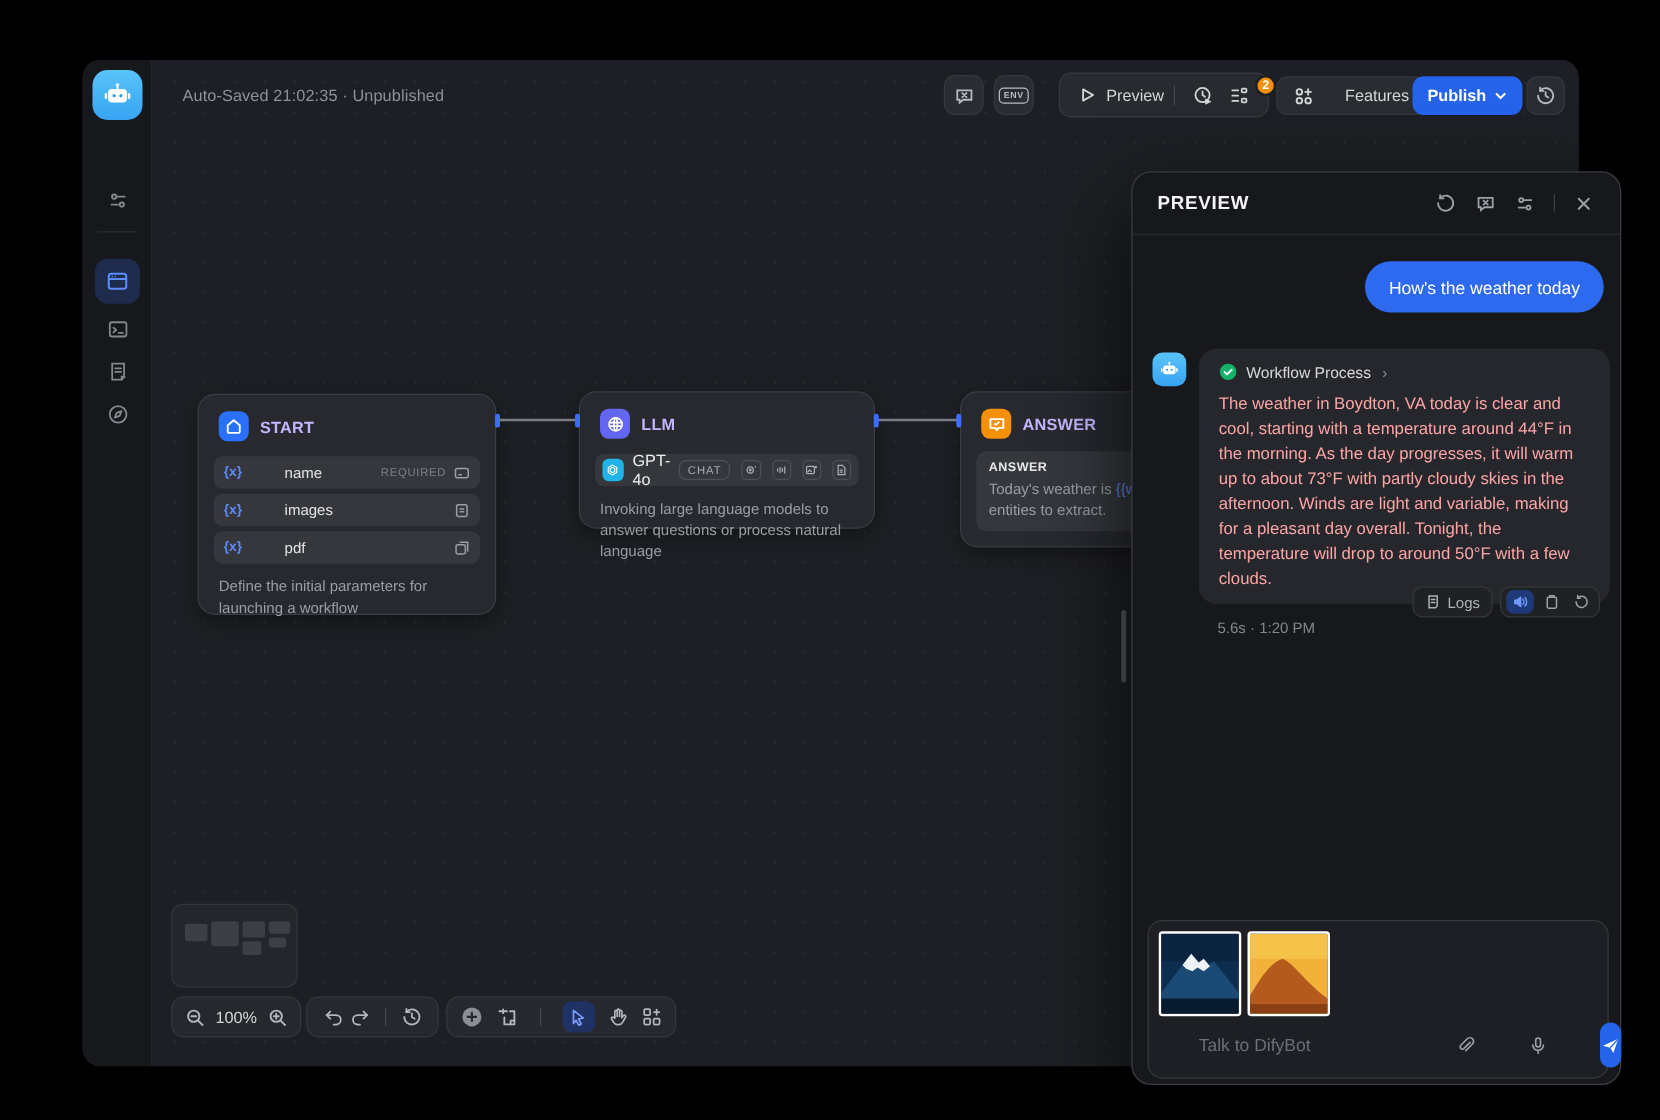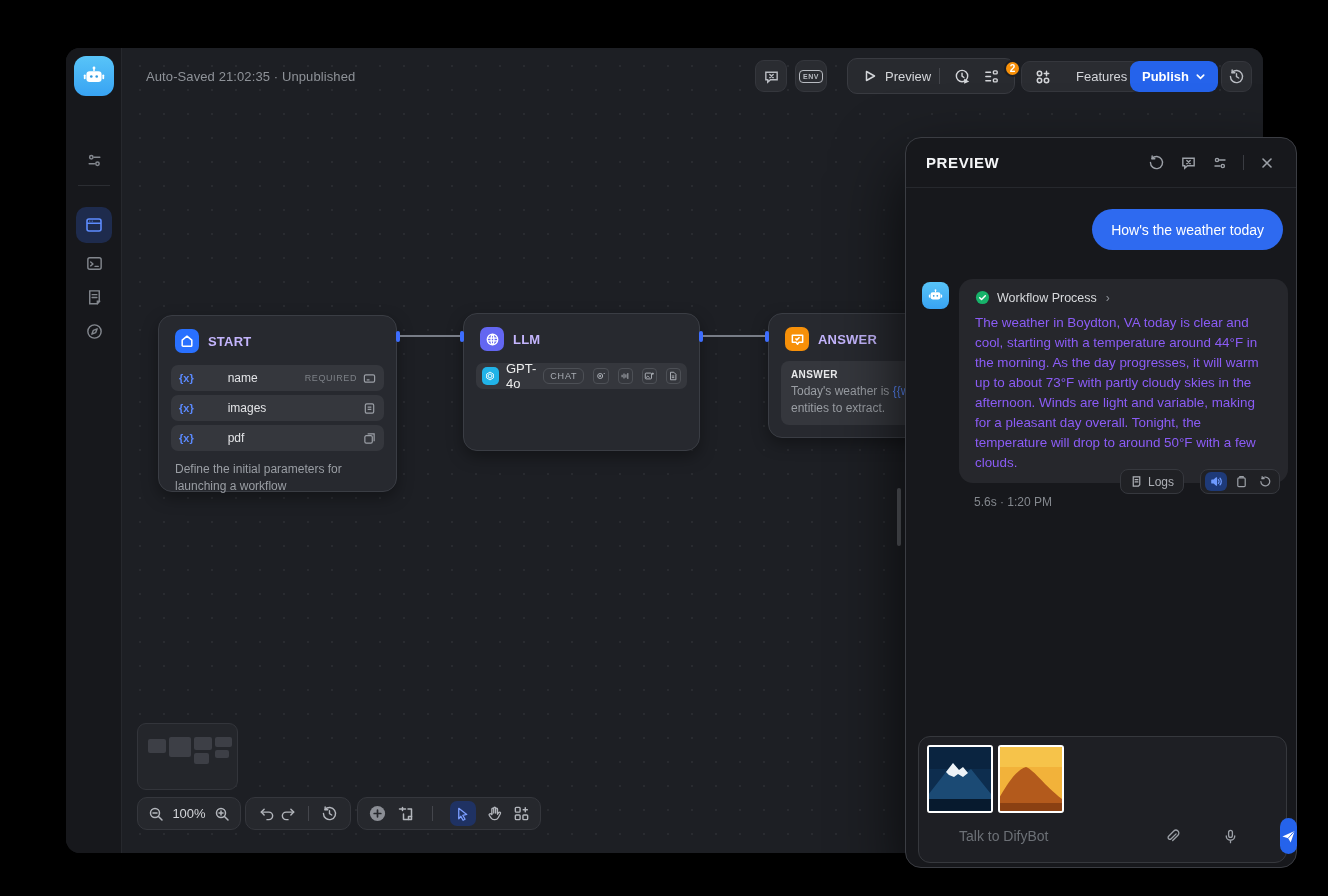--- a/index.html
+++ b/index.html
@@ -94,22 +94,22 @@
   .ph-div { width:1px; height:15px; background:#3a3c42; margin-left:14px; }
 
   .user-bubble { position:absolute; right:13px; top:71px; height:41px; background:#2e6af0; border-radius:21px;
     display:flex; align-items:center; padding:0 19px; color:#fff; font-size:14px; }
   .bot-avatar { position:absolute; left:16px; top:144px; width:27px; height:27px; border-radius:8px;
     background:linear-gradient(180deg,#58c4f8,#38a3f3); display:flex; align-items:center; justify-content:center; }
   .bot-card { position:absolute; left:53px; top:141px; width:329px; height:204px; background:#26272c; border-radius:14px; }
   .wp-row { display:flex; align-items:center; gap:7px; padding:11px 16px 6px; }
   .wp-label { font-size:12.5px; color:#d7d9dc; }
   .wp-chev { color:#8a8e95; font-size:12px; margin-left:2px; }
-  .bot-msg { padding:2px 16px 0; font-size:13.4px; line-height:20px; color:#8b5cf6; }
-  .card-actions { position:absolute; right:8px; bottom:-11px; display:flex; gap:16px; }
+  .bot-msg { padding:2px 16px 0; font-size:13.4px; line-height:20px; color:#fca5a5; }
+  .card-actions { position:absolute; right:8px; bottom:-11px; display:flex; gap:6px; }
   .logs-pill { height:25px; background:#202125; border:1px solid #36383e; border-radius:8px;
     display:flex; align-items:center; gap:5px; padding:0 9px; color:#aeb1b7; font-size:12px; }
   .act-group { height:25px; background:#202125; border:1px solid #36383e; border-radius:8px;
     display:flex; align-items:center; padding:0 4px; gap:4px; color:#9ca0a7; }
   .speaker-on { width:22px; height:19px; background:#1e3a78; border-radius:6px; color:#6f9bff;
     display:flex; align-items:center; justify-content:center; }
   .msg-meta { position:absolute; left:68px; top:357px; font-size:12px; color:#84888e; }
 
   .input-card { position:absolute; left:12px; top:598px; width:369px; height:127px; background:#1e1f24;
     border:1px solid #36383d; border-radius:12px; }
@@ -246,21 +246,21 @@
       <span class="fic">
           <svg width="13" height="13" viewBox="0 0 14 14" fill="none" stroke="currentColor" stroke-width="1.3">
             <rect x="2" y="4" width="8" height="8" rx="1.5"></rect>
             <path d="M5 2h7v8"></path>
           </svg>
         </span>
     </div>
     <div class="node-desc">Define the initial parameters for launching a workflow</div>
   </div>
 
-  <div class="node" style="left:397px; top:265px; width:237px; height:138px;">
+  <div class="node" style="left:397px; top:265px; width:237px; height:110px;">
     <div class="node-head">
       <div class="node-ic" style="background:#6366f1;">
         <svg width="15" height="15" viewBox="0 0 16 16" fill="none" stroke="#fff" stroke-width="1.4">
             <circle cx="8" cy="8" r="5.6"></circle>
             <path d="M8 2.4c-2 1.6-2 9.6 0 11.2M8 2.4c2 1.6 2 9.6 0 11.2M2.6 6.5h10.8M2.6 9.5h10.8"></path>
           </svg>
       </div>
       <div class="node-title">LLM</div>
     </div>
     <div class="model-row">
@@ -290,20 +290,21 @@
             <path d="M2.5 8l2-2 2 2M10.5 2v2.5M9.2 3.2h2.6"></path>
           </svg>
         </span>
       <span class="cap-ic">
           <svg width="10" height="10" viewBox="0 0 12 12" fill="none" stroke="currentColor" stroke-width="1.2">
             <path d="M3 1.5h4l2.5 2.5v6.5h-6.5z"></path>
             <path d="M4.5 6h3M4.5 8h3"></path>
           </svg>
         </span>
     </div>
+    <div class="node-desc">Invoking large language models to answer questions or process natural language</div>
   </div>
 
   <div class="node" style="left:702px; top:265px; width:200px; height:125px;">
     <div class="node-head">
       <div class="node-ic" style="background:#f79009;">
         <svg width="15" height="15" viewBox="0 0 16 16" fill="none" stroke="#fff" stroke-width="1.6" stroke-linejoin="round">
             <path d="M2.5 3.5h11v7.5H9.5L8 13l-1.5-2H2.5z"></path>
             <path d="M5.8 7l1.5 1.4 2.9-2.8"></path>
           </svg>
       </div>

